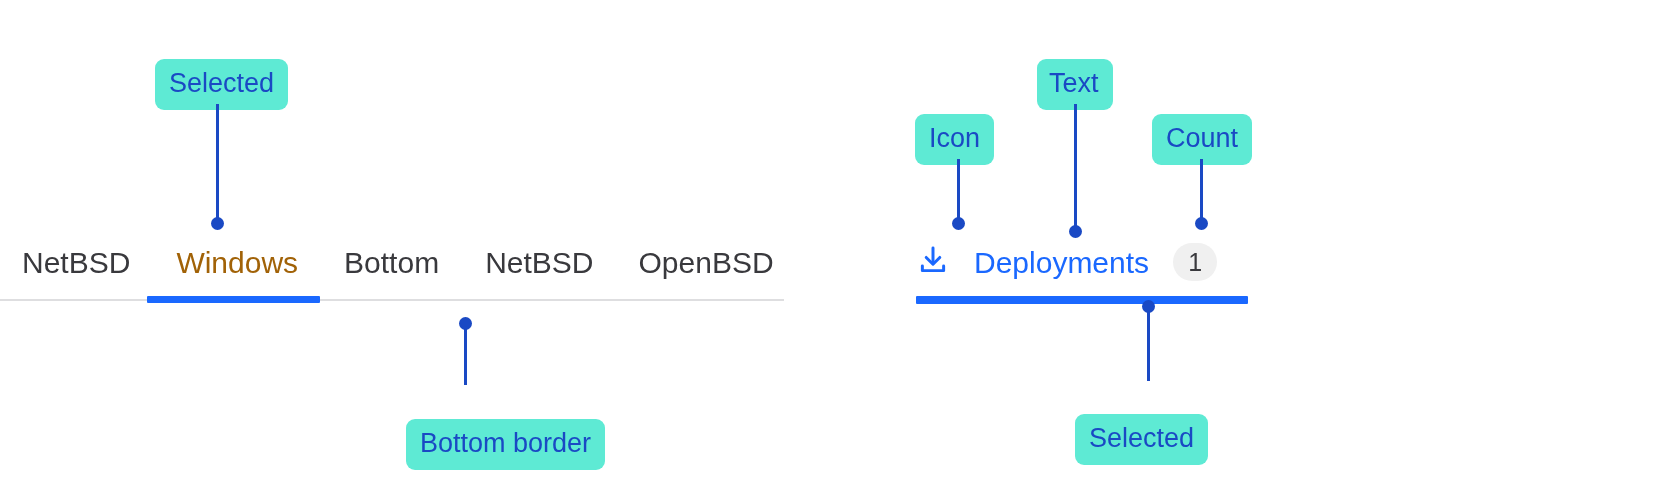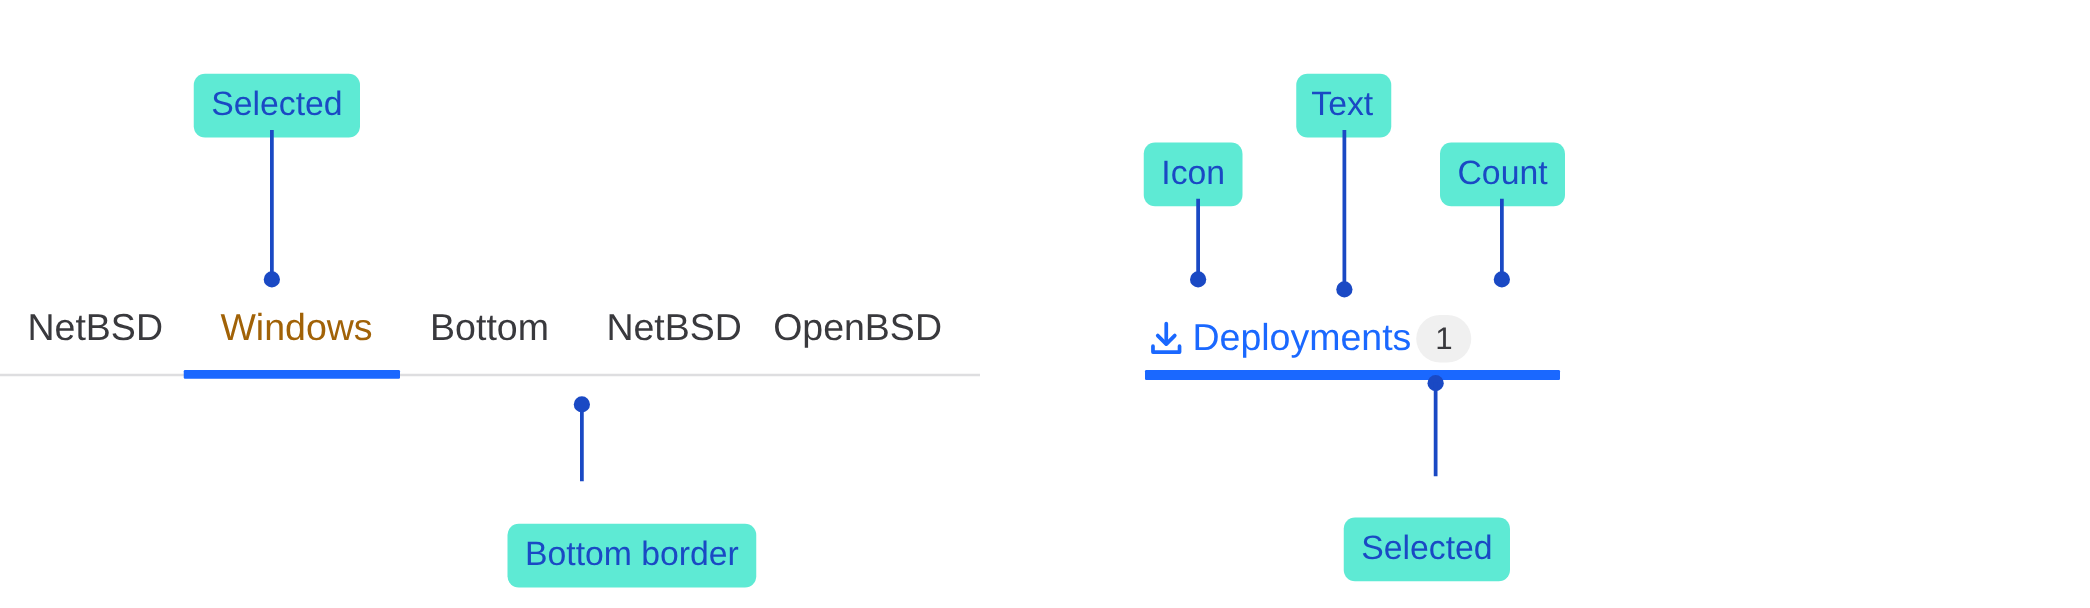--- a/index.html
+++ b/index.html
@@ -94,22 +94,21 @@
   
   #tabbar-right {
     position: absolute;
     left: 916px;
     top: 243px;
     height: 60px;
   }
   .rtab {
     position: relative;
     display: flex;
-    align-items: center;
-    gap: 4px;
+    gap: 24px;
     height: 56px;
   }
   .rtab .dl-icon {
     display: block;
     width: 34px;
     height: 34px;
     flex: none;
   }
   .rtab .rtab-label {
     font-size: 30px;
@@ -148,21 +147,21 @@
   <div class="callout" style="left:155px; top:59px;">Selected</div>
   <div class="leader" style="left:216px; top:104px; height:117px;"></div>
   <div class="leader-dot" style="left:211px; top:217px;"></div>
 
   <div id="tabbar-left">
     <div class="tabrow">
       <div class="tab" style="margin-left:22px;">NetBSD</div>
       <div class="tab selected" style="margin-left:46px;">Windows</div>
       <div class="tab" style="margin-left:46px;">Bottom</div>
       <div class="tab" style="margin-left:46px;">NetBSD</div>
-      <div class="tab" style="margin-left:25px;">OpenBSD</div>
+      <div class="tab" style="margin-left:45px;">OpenBSD</div>
     </div>
     <div class="bottom-border"></div>
     <div class="underline-selected" style="left:147px; width:173px;"></div>
   </div>
 
   <div class="leader" style="left:464px; top:323px; height:62px;"></div>
   <div class="leader-dot" style="left:459px; top:317px;"></div>
   <div class="callout" style="left:382px; top:419px;margin-left:24px;">Bottom border</div>
 
   <div class="callout" style="left:915px; top:114px;">Icon</div>

